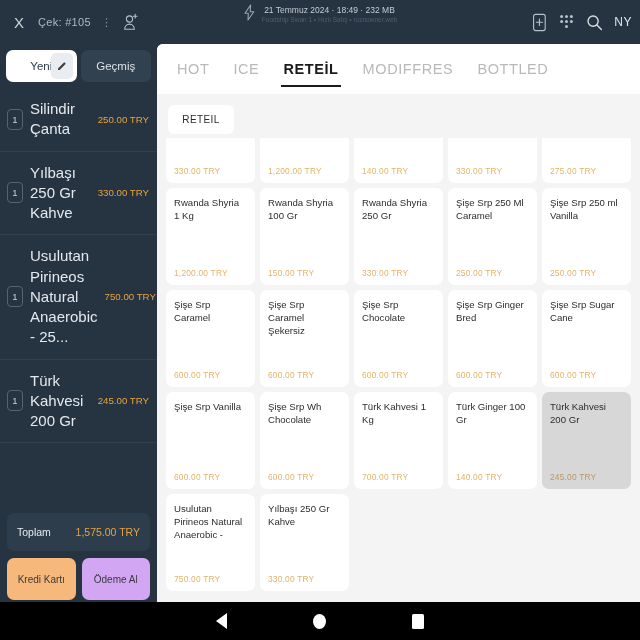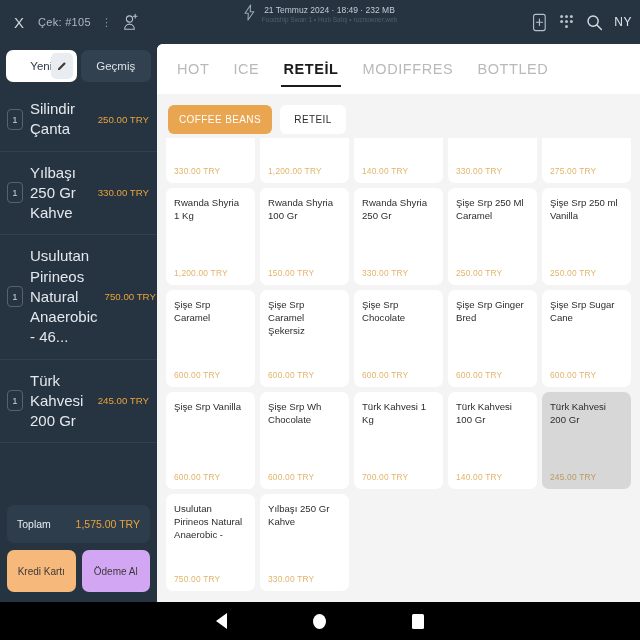--- a/index.html
+++ b/index.html
@@ -96,21 +96,21 @@
   .ord-total {
     margin: 6px 7px 7px 7px; height: 38px;
     background: #2e3d4b; border-radius: 7px;
     display: flex; align-items: center; justify-content: space-between;
     padding: 0 10px;
   }
   .ord-total-label { font-size: 10.5px; color: #e6ebf0; }
   .ord-total-value { font-size: 10.5px; color: #e8a33d; }
 
   .paybtns {
-    padding: 0 7px 10px 7px;
+    padding: 0 7px 2px 7px;
     display: flex; flex-wrap: wrap; gap: 6px;
   }
   .paybtn {
     height: 42px; border-radius: 7px;
     display: flex; align-items: center; justify-content: center;
     font-size: 10px; color: #3a3a3a; cursor: pointer;
     flex: 0 0 calc(50% - 3px);
   }
   .pay-card { background: #f7b87b; }
   .pay-cash { background: #b9d6f5; }
@@ -272,21 +272,21 @@
         <span class="ord-name">Silindir Çanta</span>
         <span class="ord-price">250.00 TRY</span>
       </div>
       <div class="ord-item">
         <span class="qty">1</span>
         <span class="ord-name">Yılbaşı 250 Gr Kahve</span>
         <span class="ord-price">330.00 TRY</span>
       </div>
       <div class="ord-item">
         <span class="qty">1</span>
-        <span class="ord-name">Usulutan Pirineos Natural Anaerobic - 46...</span>
+        <span class="ord-name">Usulutan Pirineos Natural Anaerobic - 25...</span>
         <span class="ord-price">750.00 TRY</span>
       </div>
       <div class="ord-item">
         <span class="qty">1</span>
         <span class="ord-name">Türk Kahvesi 200 Gr</span>
         <span class="ord-price">245.00 TRY</span>
       </div>
     </div>
 
     <div class="ord-total">
@@ -304,21 +304,20 @@
 
     <div class="cat-tabs">
       <div class="cat-tab">HOT</div>
       <div class="cat-tab">ICE</div>
       <div class="cat-tab active">RETEİL</div>
       <div class="cat-tab">MODIFFRES</div>
       <div class="cat-tab">BOTTLED</div>
     </div>
 
     <div class="subcats">
-      <div class="chip active">COFFEE BEANS</div>
       <div class="chip plain">RETEIL</div>
     </div>
 
     <div class="grid-wrap">
       <div class="grid">
 
         <div class="card">
           <span class="card-name"></span>
           <span class="card-price">330.00 TRY</span>
         </div>
@@ -387,21 +386,21 @@
         </div>
         <div class="card">
           <span class="card-name">Şişe Srp Wh Chocolate</span>
           <span class="card-price">600.00 TRY</span>
         </div>
         <div class="card">
           <span class="card-name">Türk Kahvesi 1 Kg</span>
           <span class="card-price">700.00 TRY</span>
         </div>
         <div class="card">
-          <span class="card-name">Türk Kahvesi 100 Gr</span>
+          <span class="card-name">Türk Ginger 100 Gr</span>
           <span class="card-price">140.00 TRY</span>
         </div>
         <div class="card selected">
           <span class="card-name">Türk Kahvesi 200 Gr</span>
           <span class="card-price">245.00 TRY</span>
         </div>
 
         <div class="card">
           <span class="card-name">Usulutan Pirineos Natural Anaerobic -</span>
           <span class="card-price">750.00 TRY</span>

